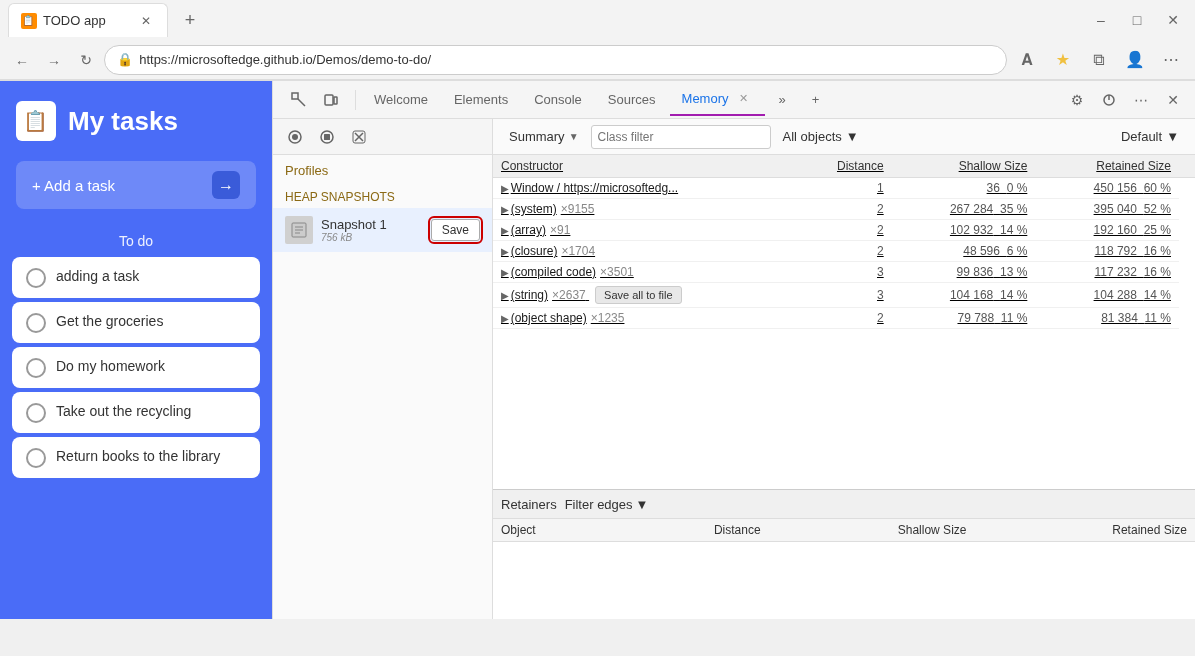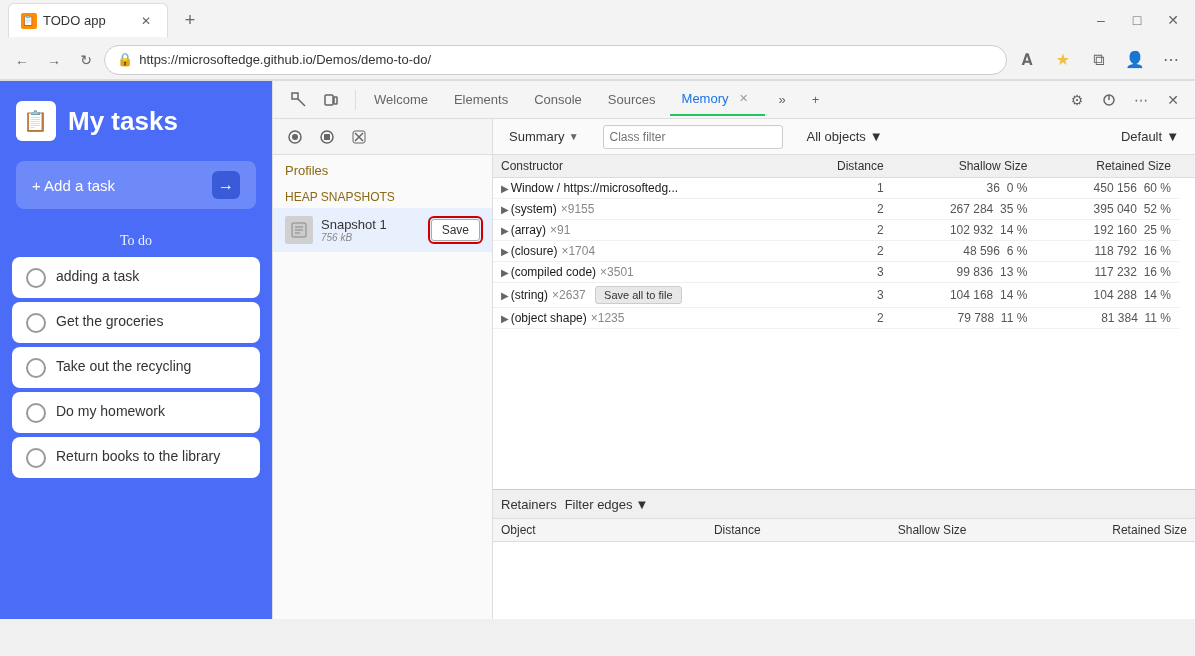--- a/index.html
+++ b/index.html
@@ -23,31 +23,31 @@
     
     .main-content { display: flex; height: calc(656px - 118px); }
 
     
     .sidebar { width: 272px; background: #4a6cf7; flex-shrink: 0; display: flex; flex-direction: column; }
     .sidebar-header { display: flex; align-items: center; gap: 12px; padding: 20px 16px; }
     .sidebar-logo { width: 40px; height: 40px; background: white; border-radius: 6px; display: flex; align-items: center; justify-content: center; font-size: 20px; }
     .sidebar-title { color: white; font-size: 26px; font-weight: bold; }
     .add-task-btn { margin: 0 16px 16px; background: rgba(255,255,255,0.2); border: none; border-radius: 8px; padding: 10px 16px; color: white; font-size: 15px; cursor: pointer; display: flex; align-items: center; gap: 8px; }
     .add-task-arrow { width: 28px; height: 28px; background: #3a5bd9; border-radius: 6px; display: flex; align-items: center; justify-content: center; margin-left: auto; color: white; font-size: 16px; }
-    .section-label { color: rgba(255,255,255,0.9); font-size: 14px; text-align: center; padding: 8px 12px; font-weight: 500; font-family: Liberation Serif, serif; }
+    .section-label { color: rgba(255,255,255,0.9); font-size: 14px; text-align: center; padding: 8px 12px; font-weight: 500; }
     .task-list { flex: 1; padding: 0 12px; display: flex; flex-direction: column; gap: 4px; overflow-y: auto; }
     .task-item { background: white; border-radius: 8px; padding: 10px 14px; display: flex; align-items: flex-start; gap: 10px; cursor: pointer; }
     .task-checkbox { width: 20px; height: 20px; border: 2px solid #999; border-radius: 50%; flex-shrink: 0; margin-top: 1px; }
     .task-text { font-size: 14px; color: #333; line-height: 1.4; }
 
     
     .devtools { flex: 1; background: white; display: flex; flex-direction: column; border-left: 1px solid #ddd; }
     .devtools-tabs-bar { display: flex; align-items: center; padding: 0 8px; height: 38px; background: #f5f5f5; border-bottom: 1px solid #ddd; gap: 2px; }
     .devtools-tab { padding: 0 12px; height: 32px; border: none; background: none; cursor: pointer; font-size: 13px; color: #666; display: flex; align-items: center; gap: 4px; }
-    .devtools-tab.active { color: #1a73e8; border-bottom: 2px solid #22c55e; }
+    .devtools-tab.active { color: #1a73e8; border-bottom: 2px solid #a21caf; }
     .devtools-tab.has-close { gap: 6px; }
     .devtools-tab-close { font-size: 11px; color: #999; }
     .devtools-actions { margin-left: auto; display: flex; gap: 4px; }
     .devtools-action-btn { width: 28px; height: 28px; border-radius: 4px; border: none; background: none; cursor: pointer; display: flex; align-items: center; justify-content: center; color: #666; font-size: 14px; }
 
     
     .devtools-toolbar { display: flex; align-items: center; padding: 4px 8px; border-bottom: 1px solid #ddd; height: 36px; gap: 4px; background: #f5f5f5; }
     .toolbar-btn { width: 28px; height: 28px; border-radius: 4px; border: none; background: none; cursor: pointer; display: flex; align-items: center; justify-content: center; color: #555; font-size: 14px; }
     .profiles-label { color: #8b6914; font-size: 13px; font-weight: 500; padding: 8px 12px; }
     .heap-snapshots-label { color: #8b6914; font-size: 12px; padding: 4px 12px; text-transform: uppercase; }
@@ -57,28 +57,28 @@
     .left-panel { width: 220px; flex-shrink: 0; border-right: 1px solid #ddd; background: #fafafa; display: flex; flex-direction: column; }
     .snapshot-item { display: flex; align-items: center; gap: 8px; padding: 8px 12px; cursor: pointer; background: #e8f0fe; }
     .snapshot-icon { width: 28px; height: 28px; background: #d0d0d0; border-radius: 2px; display: flex; align-items: center; justify-content: center; font-size: 10px; color: #555; flex-shrink: 0; }
     .snapshot-info { flex: 1; }
     .snapshot-name { font-size: 13px; color: #333; font-weight: 500; }
     .snapshot-size { font-size: 10px; color: #888; font-style: italic; }
     .save-btn { padding: 3px 10px; background: white; border: 1px solid #aaa; border-radius: 3px; font-size: 12px; cursor: pointer; color: #333; outline: 2px solid #cc0000; outline-offset: 1px; }
 
     
     .right-panel { flex: 1; display: flex; flex-direction: column; overflow: hidden; }
-    .table-toolbar { display: flex; align-items: center; padding: 0 8px; height: 36px; border-bottom: 1px solid #ddd; background: #fafafa; gap: 16px; }
+    .table-toolbar { display: flex; align-items: center; padding: 0 8px; height: 36px; border-bottom: 1px solid #ddd; background: #fafafa; gap: 4px; }
     .summary-dropdown { display: flex; align-items: center; gap: 4px; padding: 2px 8px; border: none; background: none; cursor: pointer; font-size: 13px; color: #333; }
     .summary-dropdown .arrow { font-size: 10px; color: #666; }
     .class-filter-input { flex: 1; max-width: 180px; height: 24px; border: 1px solid #ccc; border-radius: 3px; padding: 0 6px; font-size: 12px; background: white; }
     .all-objects-dropdown { display: flex; align-items: center; gap: 4px; padding: 2px 8px; border: none; background: none; cursor: pointer; font-size: 13px; color: #333; }
     .default-dropdown { display: flex; align-items: center; gap: 4px; padding: 2px 8px; border: none; background: none; cursor: pointer; font-size: 13px; color: #333; }
     .table-section { flex: 1; overflow-y: auto; }
-    .data-table { width: 100%; border-collapse: collapse; font-size: 12px; }
+    .data-table { width: 100%; border-collapse: collapse; font-size: 12px; text-decoration: underline; }
     .data-table th { padding: 4px 8px; text-align: left; background: #f0f0f0; border-bottom: 1px solid #ddd; font-weight: 500; color: #333; position: sticky; top: 0; }
     .data-table th.right { text-align: right; }
     .data-table td { padding: 3px 8px; border-bottom: 1px solid #f0f0f0; color: #333; }
     .data-table td.right { text-align: right; color: #555; }
     .row-expand { color: #666; margin-right: 2px; font-size: 10px; }
     .constructor-name { color: #1a1a1a; }
     .count { color: #888; margin-left: 4px; }
     .save-all-btn { display: inline-block; padding: 2px 8px; background: #e8e8e8; border: 1px solid #ccc; border-radius: 3px; font-size: 11px; cursor: pointer; color: #333; margin-left: 6px; }
 
     
@@ -152,25 +152,25 @@
       <div class="task-item">
         <div class="task-checkbox"></div>
         <span class="task-text">adding a task</span>
       </div>
       <div class="task-item">
         <div class="task-checkbox"></div>
         <span class="task-text">Get the groceries</span>
       </div>
       <div class="task-item">
         <div class="task-checkbox"></div>
+        <span class="task-text">Do my homework</span>
+      </div>
+      <div class="task-item">
+        <div class="task-checkbox"></div>
         <span class="task-text">Take out the recycling</span>
-      </div>
-      <div class="task-item">
-        <div class="task-checkbox"></div>
-        <span class="task-text">Do my homework</span>
       </div>
       <div class="task-item">
         <div class="task-checkbox"></div>
         <span class="task-text">Return books to the library</span>
       </div>
     </div>
   </div>
 
   <div class="devtools">
 

